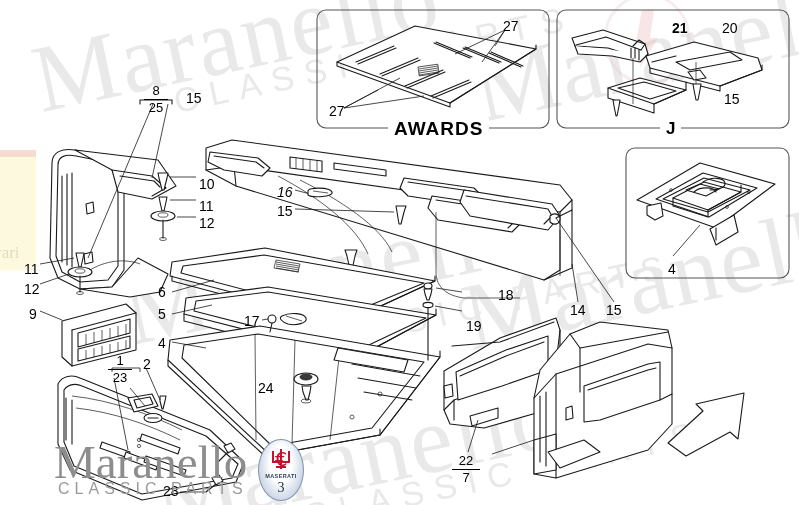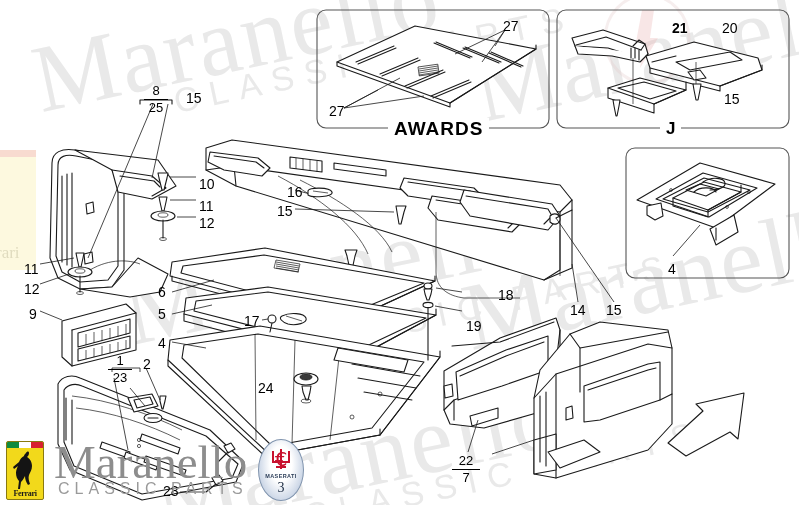--- a/index.html
+++ b/index.html
@@ -545,21 +545,21 @@
   <div class="lbl" style="left:199px; top:199px;">11</div>
   <div class="lbl" style="left:199px; top:216px;">12</div>
   <div class="lbl" style="left:24px;  top:262px;">11</div>
   <div class="lbl" style="left:24px;  top:282px;">12</div>
   <div class="lbl" style="left:29px;  top:307px;">9</div>
   <div class="lbl" style="left:158px; top:285px;">6</div>
   <div class="lbl" style="left:158px; top:307px;">5</div>
   <div class="lbl" style="left:158px; top:336px;">4</div>
   <div class="lbl" style="left:244px; top:314px;">17</div>
   <div class="lbl" style="left:258px; top:381px;">24</div>
-  <div class="lbl" style="left:287px; top:185px;">16</div>
+  <div class="lbl" style="left:277px; top:185px;font-style:italic;">16</div>
   <div class="lbl" style="left:277px; top:204px;">15</div>
   <div class="lbl" style="left:466px; top:288px;margin-left:32px;">18</div>
   <div class="lbl" style="left:466px; top:307px;margin-top:12px;">19</div>
   <div class="lbl" style="left:570px; top:303px;">14</div>
   <div class="lbl" style="left:606px; top:303px;">15</div>
   <div class="lbl" style="left:143px; top:357px;">2</div>
   <div class="lbl" style="left:163px; top:484px;">28</div>
 
   <div class="frac" style="left:144px; top:84px; width:24px;">
     <span class="top">8</span>
@@ -571,34 +571,20 @@
     <span class="bar"></span>
     <span class="bot">23</span>
   </div>
   <div class="frac" style="left:452px; top:454px; width:28px;">
     <span class="top">22</span>
     <span class="bar"></span>
     <span class="bot">7</span>
   </div>
 
   <div id="brand">
-    <div class="ferrari-shield">
-      <div class="flag">
-        <i class="g"></i>
-          <i class="w"></i>
-          <i class="r"></i>
-      </div>
-      <svg width="36" height="44" viewBox="0 0 36 44" style="position:absolute;top:7px;left:0;">
-        <path fill="#141414" d="M19 4 C20 2 22 2 22 4 C22 6 21 7 20 8 C22 9 25 12 25 17 C25 21 23 23 22 26
-                                 C21 29 22 32 23 35 L21 36 C19 33 18 30 18 27 C17 29 16 31 14 33
-                                 L13 40 L11 40 L12 32 C10 30 9 27 9 24 C9 21 10 19 11 17
-                                 L7 20 L6 18 L12 13 C13 10 15 8 17 7 C17 6 18 5 19 4 Z"></path>
-      </svg>
-      <div class="word">Ferrari</div>
-    </div>
     <div class="maranello-word">Maranello</div>
     <div class="classic-word">CLASSIC PARTS</div>
     <div class="maserati-badge">
       <div class="trident">€</div>
       <svg width="44" height="26" viewBox="0 0 44 26" style="position:absolute;top:7px;left:0;">
         <path fill="#c8102e" d="M21 2 L23 2 L23 22 L21 22 Z
                                  M13 4 L15 4 L15 15 L13 15 Z
                                  M29 4 L31 4 L31 15 L29 15 Z
                                  M13 14 L31 14 L31 16 L13 16 Z
                                  M17 19 L27 19 L27 21 L17 21 Z"></path>

